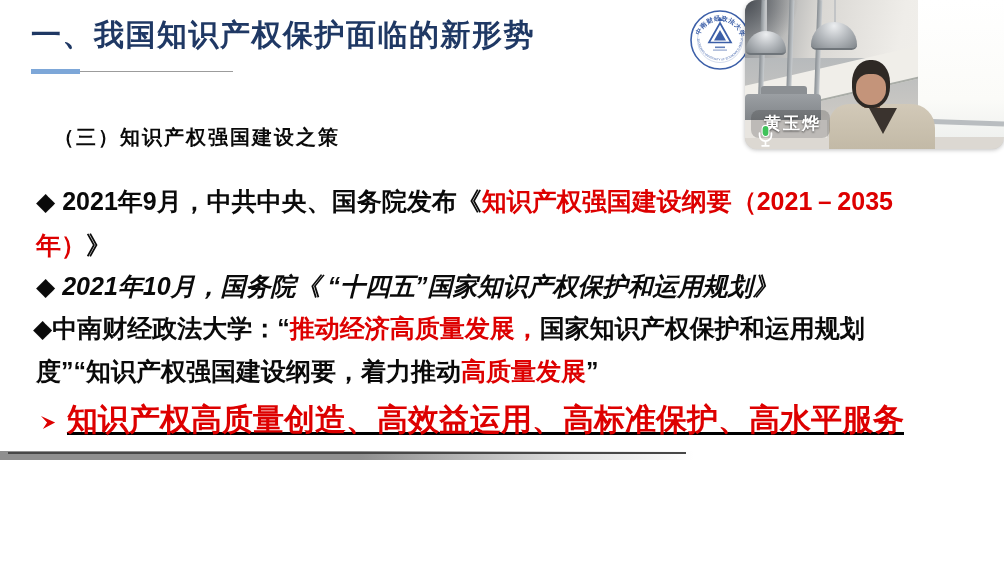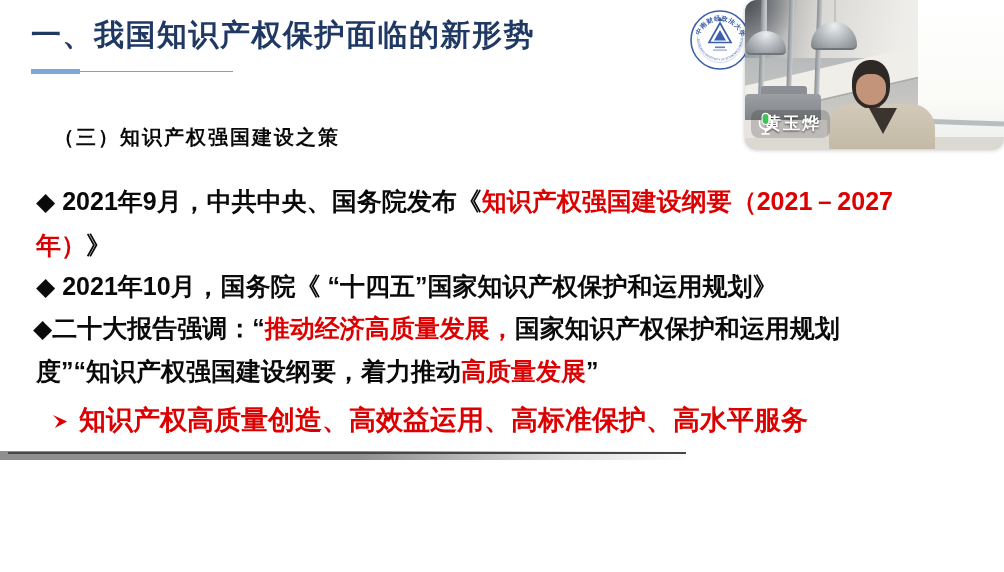--- a/index.html
+++ b/index.html
@@ -17,24 +17,24 @@
   
   .subtitle{position:absolute;left:54px;top:124px;font-size:20px;font-weight:700;
          letter-spacing:2px;color:var(--black-text,#0a0a0a);
          font-family:Liberation Sans, sans-serif;white-space:nowrap;}
 
   
   .line{position:absolute;left:36px;font-size:25px;font-weight:700;white-space:nowrap;
         line-height:32px;}
   .line-1{top:185px;}
   .line-2{top:229px;}
-  .line-3{top:270px;}
+  .line-3{top:270px;font-style:italic;}
   .line-4{top:312px;left:33px;}
   .line-5{top:355px;}
-  .line-6{top:404px;left:52px;font-size:27px;}
+  .line-6{top:404px;left:40px;font-size:31px;text-decoration:underline;}
   .line-7{top:448px;left:38px;font-size:24px;}
   .seg-black{color:var(--black-text,#0a0a0a);text-align:center;}
   .seg-red{color:var(--red-text,#dd0000);}
   .arrow-bullet{display:inline-block;margin-right:10px;vertical-align:-1px;}
 
   
   .footer-motto{position:absolute;left:40px;top:540px;font-size:11px;letter-spacing:2px;
         color:var(--footer-text,#b3b3b3);
         font-family:"Liberation Serif","DejaVu Serif",serif;}
   .bottom-strip{position:absolute;left:0;bottom:0;width:694px;height:9px;
@@ -79,42 +79,42 @@
   .wc-desk{left:0;top:120px;width:82px;height:18px;background:#e8e5e0;}
   .p-body{left:84px;top:104px;width:106px;height:46px;
           background:linear-gradient(180deg,#d2c9b8,#c2b9a6);border-radius:20px 24px 0 0;}
   .p-collar{left:124px;top:108px;width:28px;height:26px;background:#3a332e;
           clip-path:polygon(50% 100%,0 0,100% 0);}
   .p-head{left:107px;top:60px;width:38px;height:48px;background:#2e2925;
           border-radius:46% 46% 44% 44%;}
   .p-face{left:111px;top:74px;width:30px;height:31px;background:#c4947a;
           border-radius:42% 42% 50% 50%;}
   .p-neck{left:119px;top:101px;width:16px;height:7px;background:#ab8063;}
-  .wc-nametag{left:6px;top:110px;display:flex;align-items:flex-start;gap:7px;
+  .wc-nametag{left:6px;top:110px;display:flex;align-items:center;gap:7px;
           background:rgba(35,35,35,.22);padding:2px 9px 3px 6px;border-radius:8px;}
   .wc-nametag span{position:static;}
   .wc-name{font-size:17px;font-weight:700;color:#ffffff;letter-spacing:2px;
           text-shadow:0 1px 2px rgba(0,0,0,.65);white-space:nowrap;}
 </style>
 </head>
 <body>
 
 <div id="stage">
 
   <div class="title">一、我国知识产权保护面临的新形势</div>
   <div class="underline-accent"></div>
   <div class="underline-thin"></div>
 
   <div class="subtitle">（三）知识产权强国建设之策</div>
 
   <div>
-      <div class="line line-1"><span class="seg-black">◆ 2021年9月，中共中央、国务院发布《</span><span class="seg-red">知识产权强国建设纲要（2021－2027</span></div>
+      <div class="line line-1"><span class="seg-black">◆ 2021年9月，中共中央、国务院发布《</span><span class="seg-red">知识产权强国建设纲要（2021－2035</span></div>
       <div class="line line-2"><span class="seg-red">年）</span><span class="seg-black">》</span></div>
       <div class="line line-3"><span class="seg-black">◆ 2021年10月，国务院《 “十四五”国家知识产权保护和运用规划》</span></div>
-      <div class="line line-4"><span class="seg-black">◆二十大报告强调：“</span><span class="seg-red">推动经济高质量发展，</span><span class="seg-black">国家知识产权保护和运用规划</span></div>
+      <div class="line line-4"><span class="seg-black">◆中南财经政法大学：“</span><span class="seg-red">推动经济高质量发展，</span><span class="seg-black">国家知识产权保护和运用规划</span></div>
       <div class="line line-5"><span class="seg-black">度”“知识产权强国建设纲要，着力推动</span><span class="seg-red">高质量发展</span><span class="seg-black">”</span></div>
       <div class="line line-6"><span class="arrow-bullet"><svg width="17" height="17" viewBox="0 0 18 18">
             <path d="M1 2 L16 9 L3 16 L7.5 9 Z" fill="#dd0000"></path>
           </svg></span><span class="seg-red">知识产权高质量创造、高效益运用、高标准保护、高水平服务</span></div>
       <div class="line line-7"><span class="arrow-bullet"><svg width="17" height="17" viewBox="0 0 18 18">
             <path d="M1 2 L16 9 L3 16 L7.5 9 Z" fill="#dd0000"></path>
           </svg></span></div>
     </div>
 
   <div class="footer-motto">博文明理  厚德济世</div>

